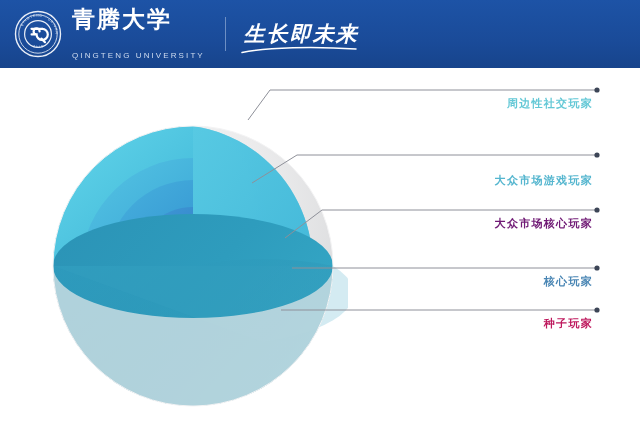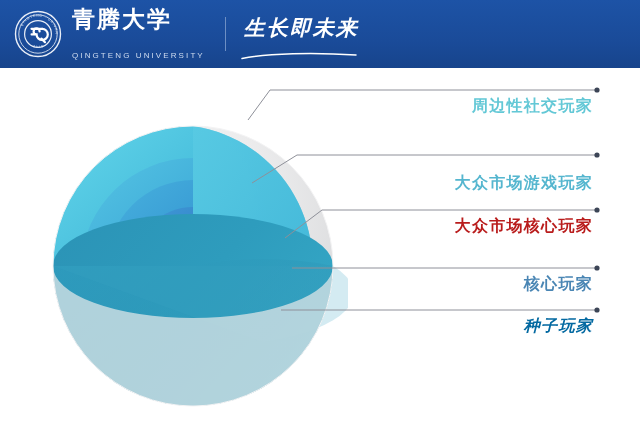--- a/index.html
+++ b/index.html
@@ -78,21 +78,21 @@
 
   .tagline {
     position: relative;
     color: #ffffff;
     font-size: 21px;
     letter-spacing: 2px;
     white-space: nowrap;
     font-family: "DejaVu Serif", "Liberation Serif", serif;
     font-style: italic;
     font-weight: bold;
-    padding-bottom: 12px;
+    padding-bottom: 0;
   }
   .tagline-swoosh {
     position: absolute;
     left: -4px;
     bottom: -7px;
     width: 118px;
     height: 10px;
     pointer-events: none;
   }
 
@@ -121,21 +121,21 @@
     left: 0;
     top: 0;
     width: 640px;
     height: 359px;
     pointer-events: none;
   }
 
   
   .label {
     position: absolute;
-    font-size: 16px;
+    font-size: 11px;
     font-weight: bold;
     letter-spacing: 1.3px;
     white-space: nowrap;
     text-align: right;
     font-family: "Liberation Sans", "DejaVu Sans", sans-serif;
   }
 </style>
 </head>
 <body>
 
@@ -272,19 +272,19 @@
           <circle cx="597" cy="87" r="2.6"></circle>
           <circle cx="597" cy="142" r="2.6"></circle>
           <circle cx="597" cy="200" r="2.6"></circle>
           <circle cx="597" cy="242" r="2.6"></circle>
         </g>
     </svg>
 
     <div id="label-layer">
         <div class="label" style="right: 47px; top: 28px; color: rgb(99, 200, 214);">周边性社交玩家</div>
         <div class="label" style="right: 47px; top: 93px; color: rgb(85, 182, 207); margin-top: 12px;">大众市场游戏玩家</div>
-        <div class="label" style="right: 47px; top: 148px; color: #b91c1c;">大众市场核心玩家</div>
+        <div class="label" style="right: 47px; top: 148px; color: #701a75;">大众市场核心玩家</div>
         <div class="label" style="right: 47px; top: 206px; color: rgb(74, 134, 180);">核心玩家</div>
-        <div class="label" style="right: 47px; top: 248px; color: #0369a1; font-style: italic;">种子玩家</div>
+        <div class="label" style="right: 47px; top: 248px; color: #be185d;">种子玩家</div>
       </div>
 
   </div>
 </div>
 
 </body></html>

